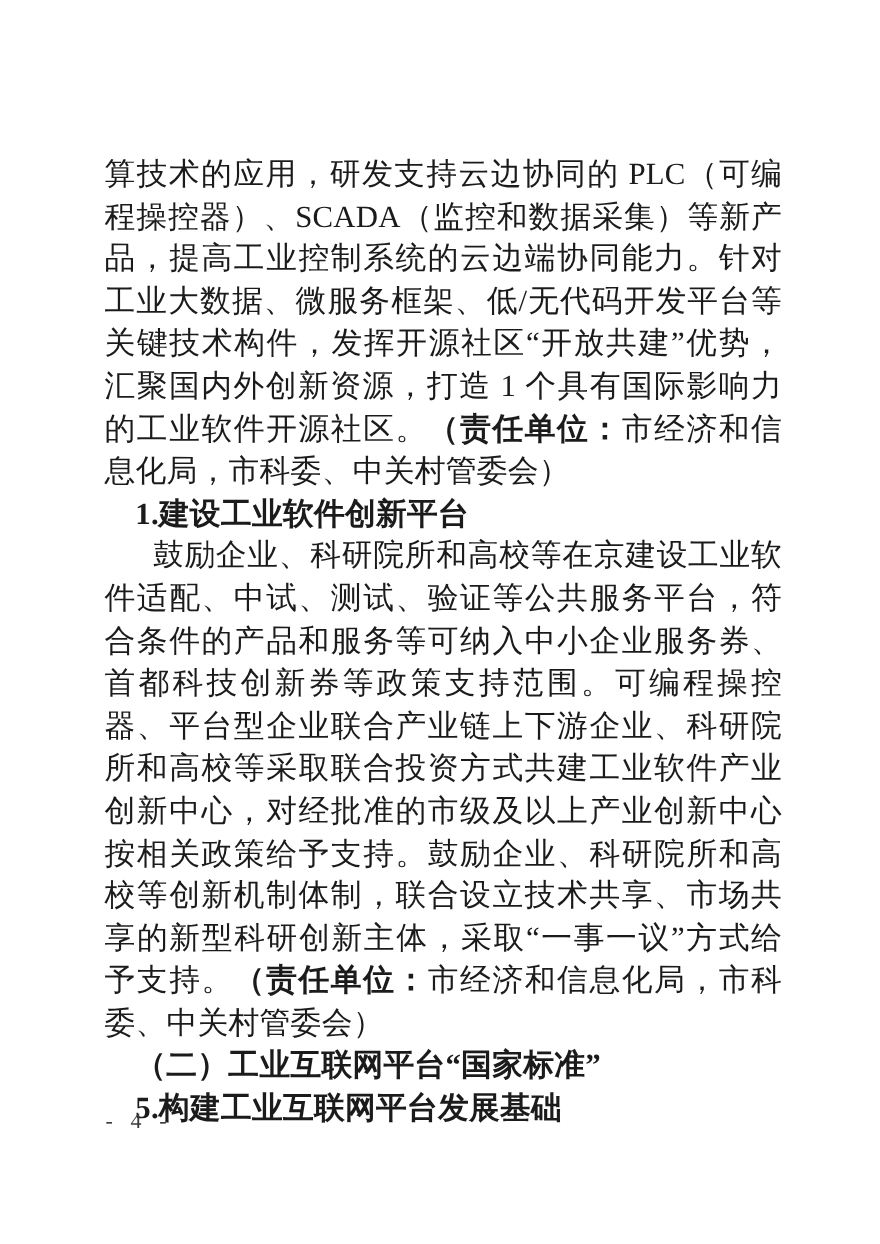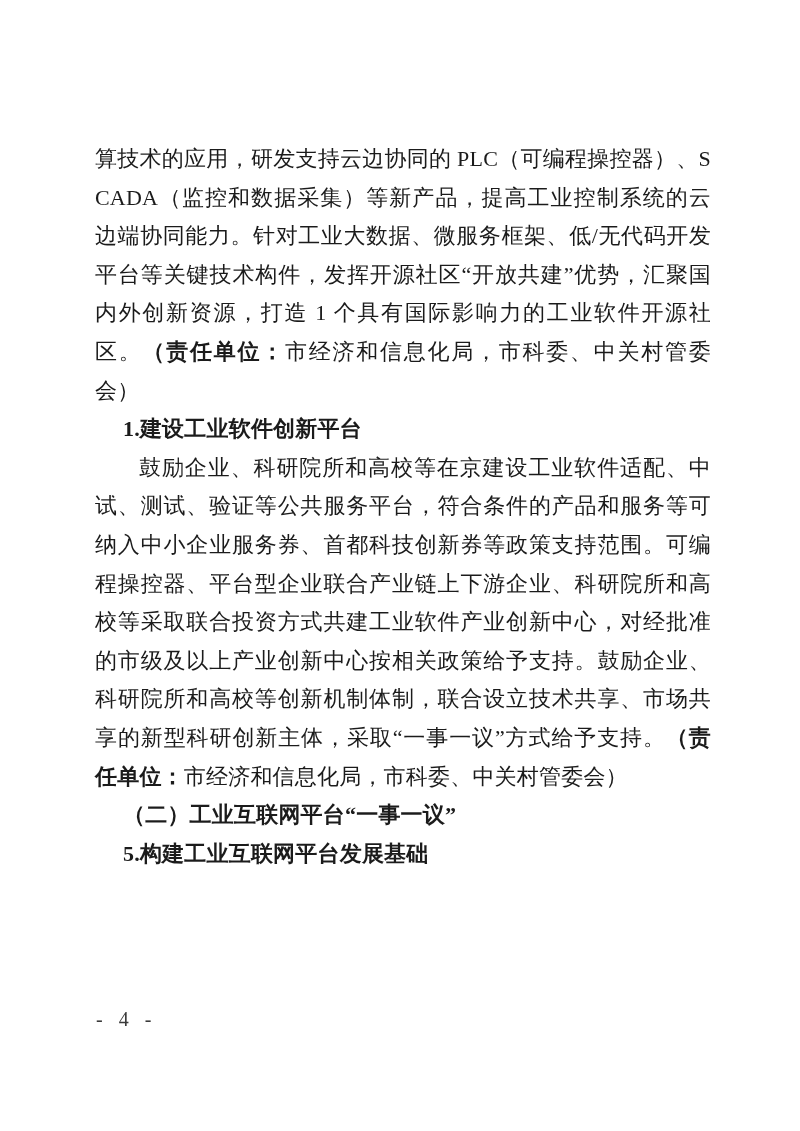--- a/index.html
+++ b/index.html
@@ -20,21 +20,21 @@
   }
   .doc-body {
     position: absolute;
     left: 95px;
     top: 140px;
     width: 616px;
     color: #1b1b1b;
   }
   .doc-body p {
     margin: 0;
-    font-size: 22px;
+    font-size: 28px;
     line-height: 38.6px;
     text-align: justify;
     text-justify: inter-ideograph;
     letter-spacing: 0.2px;
     word-break: break-all;
   }
   p.body           { text-indent: 44px; }
   p.body-continued { text-indent: 0; }
   p.heading        { font-weight: 700; text-indent: 28px; }
   p.heading-sub    { font-weight: 700; text-indent: 28px; }
@@ -51,17 +51,17 @@
   }
 </style>
 </head>
 <body>
 
 <div class="page">
   <div class="doc-body">
       <p class="body-continued"><span>算技术的应用，研发支持云边协同的 PLC（可编程操控器）、SCADA（监控和数据采集）等新产品，提高工业控制系统的云边端协同能力。针对工业大数据、微服务框架、低/无代码开发平台等关键技术构件，发挥开源社区“开放共建”优势，汇聚国内外创新资源，打造 1 个具有国际影响力的工业软件开源社区。</span><span class="bold">（责任单位：</span><span>市经济和信息化局，市科委、中关村管委会）</span></p>
       <p class="heading"><span class="bold">1.建设工业软件创新平台</span></p>
       <p class="body"><span>鼓励企业、科研院所和高校等在京建设工业软件适配、中试、测试、验证等公共服务平台，符合条件的产品和服务等可纳入中小企业服务券、首都科技创新券等政策支持范围。可编程操控器、平台型企业联合产业链上下游企业、科研院所和高校等采取联合投资方式共建工业软件产业创新中心，对经批准的市级及以上产业创新中心按相关政策给予支持。鼓励企业、科研院所和高校等创新机制体制，联合设立技术共享、市场共享的新型科研创新主体，采取“一事一议”方式给予支持。</span><span class="bold">（责任单位：</span><span>市经济和信息化局，市科委、中关村管委会）</span></p>
-      <p class="heading-sub"><span class="bold">（二）工业互联网平台“一事一议”</span></p>
+      <p class="heading-sub"><span class="bold">（二）工业互联网平台“国家标准”</span></p>
       <p class="heading"><span class="bold">5.构建工业互联网平台发展基础</span></p>
     </div>
   <div class="page-number">- 4 -</div>
 </div>
 
 </body></html>

